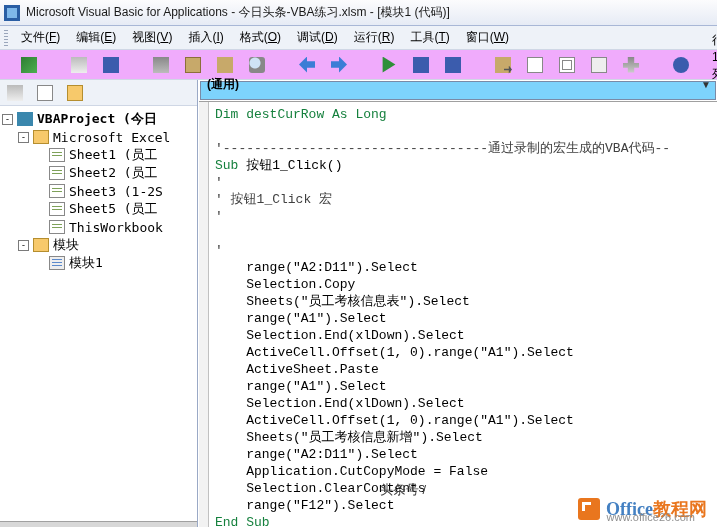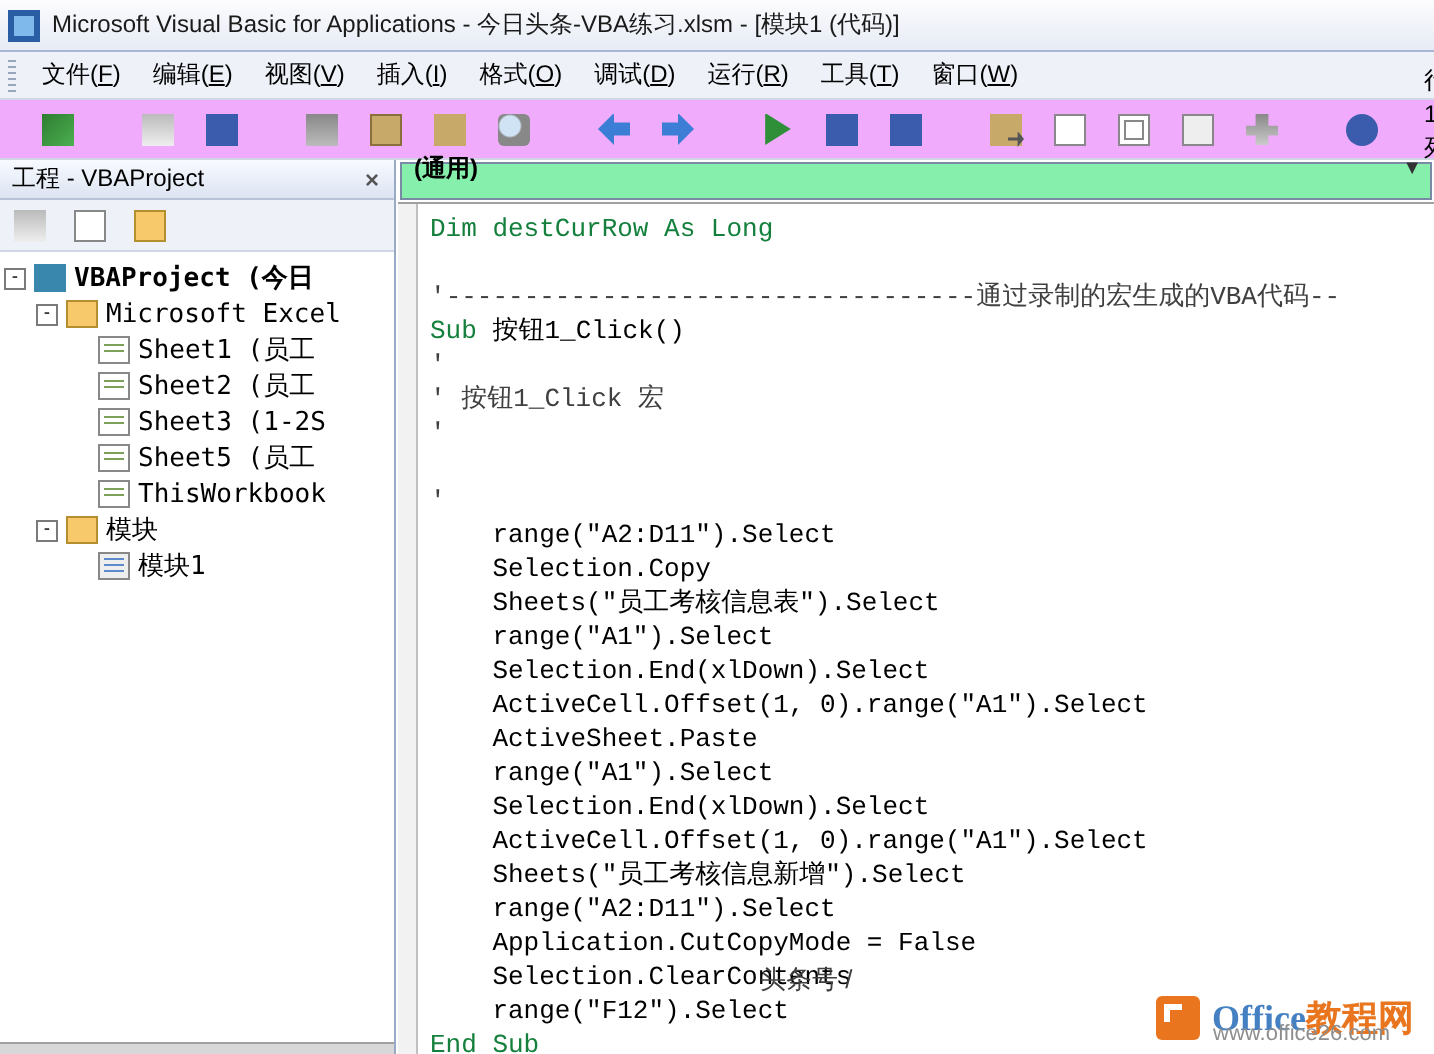--- a/index.html
+++ b/index.html
@@ -63,21 +63,21 @@
                        height:5px; background:repeating-linear-gradient(#7ea159 0 1px,transparent 1px 3px);}
     .i-module { background:#eee; border:1px solid #888; position:relative; }
     .i-module::after { content:""; position:absolute; left:2px; right:2px; top:2px; bottom:2px;
                        background:repeating-linear-gradient(#5c8acc 0 1px,transparent 1px 3px);}
     .resize { height:6px; background:#d8d8d8; border-top:1px solid #a0a0a0; cursor:ns-resize; }
 
     
     .codewrap { flex:1; display:flex; flex-direction:column; background:#fff;
                 border-left:1px solid #fff; }
     .dropdown-row { height:22px; display:flex; border-bottom:1px solid #a0a0a0; }
-    .dd { flex:1; border:1px solid #7a8aa6; margin:1px; background:#86efac;
+    .dd { flex:1; border:1px solid #7a8aa6; margin:1px; background:#7dd3fc;
           display:flex; align-items:center; justify-content:space-between;
           padding:0 4px 12px 6px; font-size:12px; }
     .dd .arrow { font-size:10px; color:#333; } 
 
     .code { flex:1; overflow:hidden; padding:4px 0 4px 16px; position:relative; }
     .code pre { font-family:"NSimSun","SimSun","Courier New",monospace;
                 font-size:13px; line-height:17px; white-space:pre; }
     .kw { color:#15803d; } .cm { color:#404040; }
     .code .margin { position:absolute; left:0; top:0; bottom:0; width:10px;
                     border-right:1px solid #c0c0c0; background:#f2f2f2; }
@@ -198,24 +198,20 @@
   <div class="sep"></div>
   <div class="tbtn">
       <div class="ico ic-help"></div>
     </div>
   <span class="status-text">行 1，列 1</span>
 </div>
 
 <div class="main">
 
   <div class="sidebar">
-    <div class="side-title">
-      <span>工程 - VBAProject</span>
-      <div class="close">×</div>
-    </div>
     <div class="side-tools">
       <div class="tbtn">
           <div class="ico ic-view"></div>
         </div>
       <div class="tbtn">
           <div class="ico ic-projx"></div>
         </div>
       <div class="tbtn">
           <div class="ico ic-folder2"></div>
         </div>

